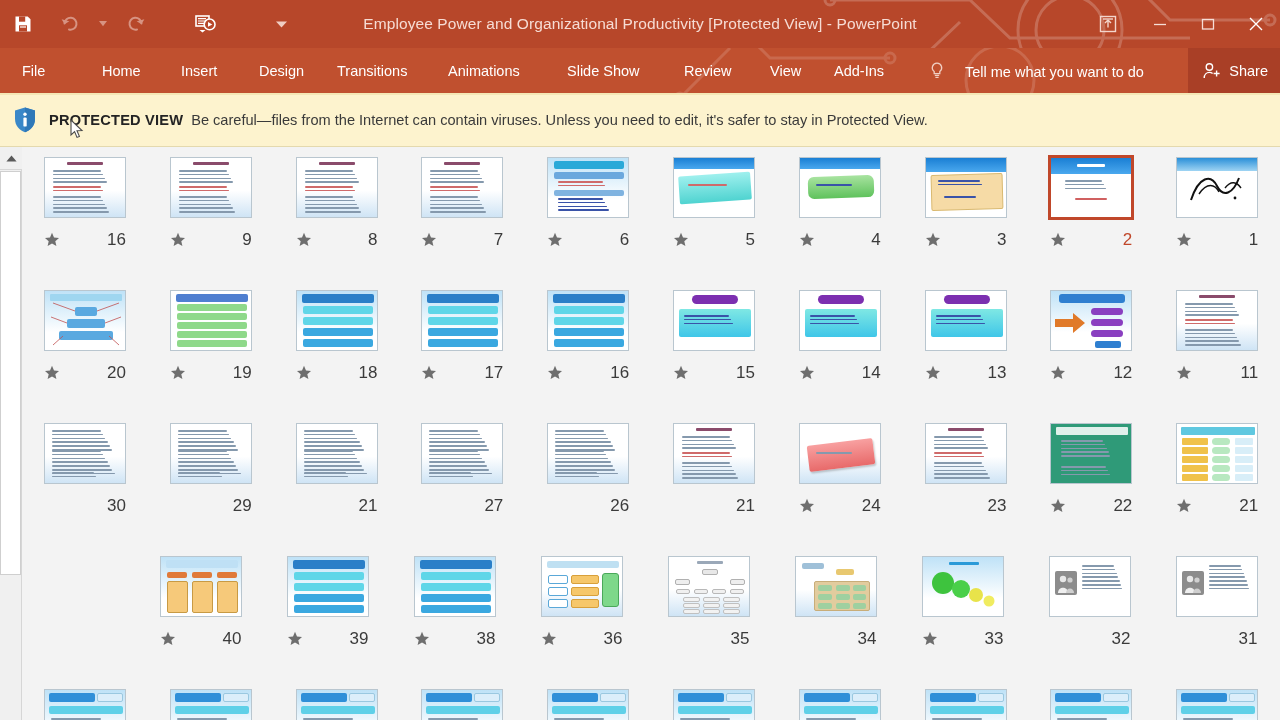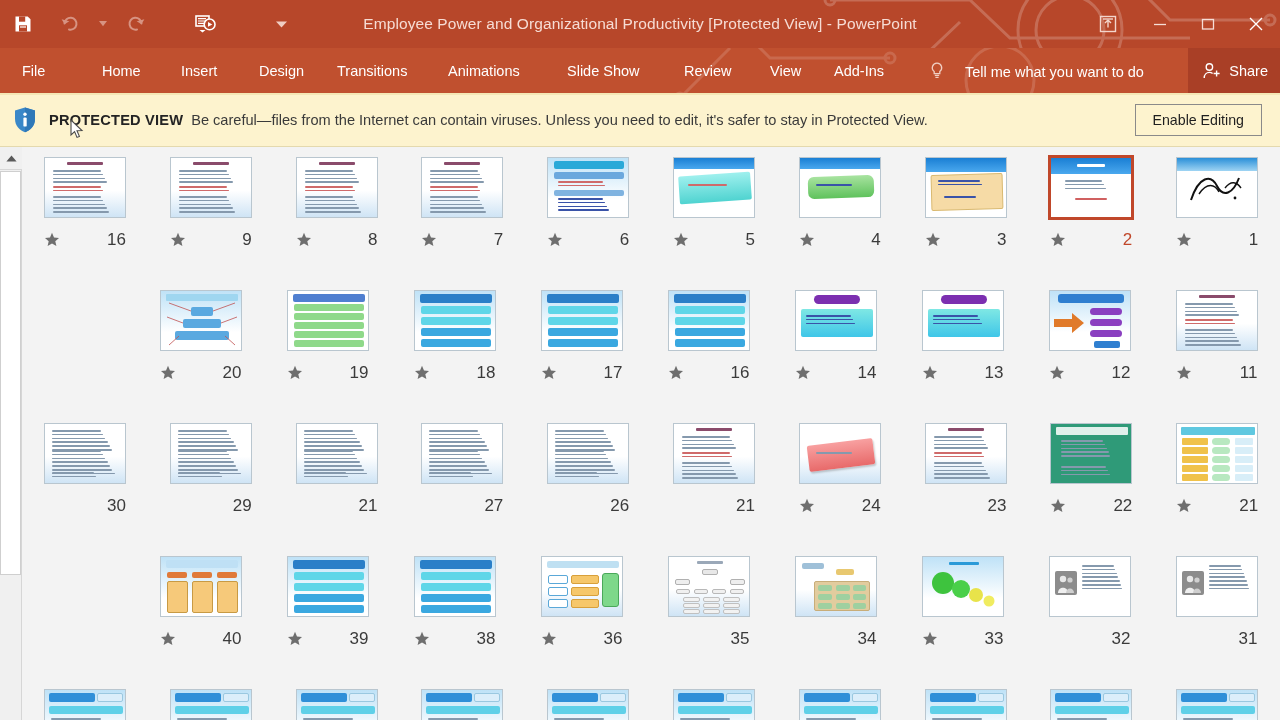--- a/index.html
+++ b/index.html
@@ -286,21 +286,20 @@
   <div id="pvicon">
     <svg width="24" height="28" viewBox="0 0 24 28">
       <path d="M12 1.5 L22 4.6 V13 c0 7.2-5.3 11.6-10 13.3C7.3 24.6 2 20.2 2 13 V4.6z" fill="#3a87c8"></path>
       <path d="M12 1.5 L22 4.6 V13 c0 7.2-5.3 11.6-10 13.3z" fill="#2f78b8"></path>
       <circle cx="12" cy="8.2" r="1.7" fill="#ffffff"></circle>
       <rect x="10.4" y="11.4" width="3.3" height="9.2" rx="1.2" fill="#ffffff"></rect>
     </svg>
   </div>
   <span id="pvlabel">PROTECTED VIEW</span>
   <span id="pvtext">Be careful—files from the Internet can contain viruses. Unless you need to edit, it's safer to stay in Protected View.</span>
-  <div id="enableBtn">Enable Editing</div>
   <svg id="cursor" width="14" height="22" viewBox="0 0 14 22">
     <path d="M1 1 L1 16 L4.6 12.6 L7 18.4 L9.4 17.4 L7 11.8 L12 11.6 Z" fill="#ffffff" stroke="#4a4a4a" stroke-width="1.1"></path>
   </svg>
 </div>
 
 <div id="main">
   <div id="scrollbar">
     <div id="sbUp">
       <svg width="11" height="7" viewBox="0 0 11 7">
         <path d="M5.5 0.6 L10.6 6.4 L0.4 6.4 Z" fill="#5a5a5a"></path>
@@ -637,20 +636,40 @@
         <div class="bar" style="left:5px;top:18px;width:72px;height:28px;background:linear-gradient(180deg,#7fe8e4,#3fc6e8)"></div>
         <div class="txtblock" style="left:10px;top:24px;width:62px">
                 <i class="bl" style="width:45px"></i>
                 <i class="bl" style="width:47px"></i>
                 <i class="bl" style="width:49px"></i>
               </div>
             </div>
        </div>
        <div class="meta">
          <span class="snum">14</span>
+         <svg class="star" viewBox="0 0 16 16">
+  <path d="M8 0.8 L10 5.4 L15 5.9 L11.3 9.2 L12.4 14.1 L8 11.6 L3.6 14.1 L4.7 9.2 L1 5.9 L6 5.4 Z" fill="#6e6e6e"></path>
+</svg>
+       </div>
+        </div>
+        <div class="scell">
+          <div class="thumbwrap">
+         <div class="thumb">
+              <div style="position:absolute;inset:0;background:#fff"></div>
+        <div class="bar" style="left:18px;top:4px;width:46px;height:9px;background:#7c2fb0;border-radius:5px"></div>
+        <div class="bar" style="left:5px;top:18px;width:72px;height:28px;background:linear-gradient(180deg,#7fe8e4,#3fc6e8)"></div>
+        <div class="txtblock" style="left:10px;top:24px;width:62px">
+                <i class="bl" style="width:45px"></i>
+                <i class="bl" style="width:47px"></i>
+                <i class="bl" style="width:49px"></i>
+              </div>
+            </div>
+       </div>
+       <div class="meta">
+         <span class="snum">15</span>
          <svg class="star" viewBox="0 0 16 16">
   <path d="M8 0.8 L10 5.4 L15 5.9 L11.3 9.2 L12.4 14.1 L8 11.6 L3.6 14.1 L4.7 9.2 L1 5.9 L6 5.4 Z" fill="#6e6e6e"></path>
 </svg>
        </div>
         </div>
         <div class="scell">
           <div class="thumbwrap">
          <div class="thumb">
               <div class="bg-sky"></div>
         <div class="bar" style="left:5px;top:3px;width:72px;height:9px;background:#2a7fc8;border-radius:2px"></div>

